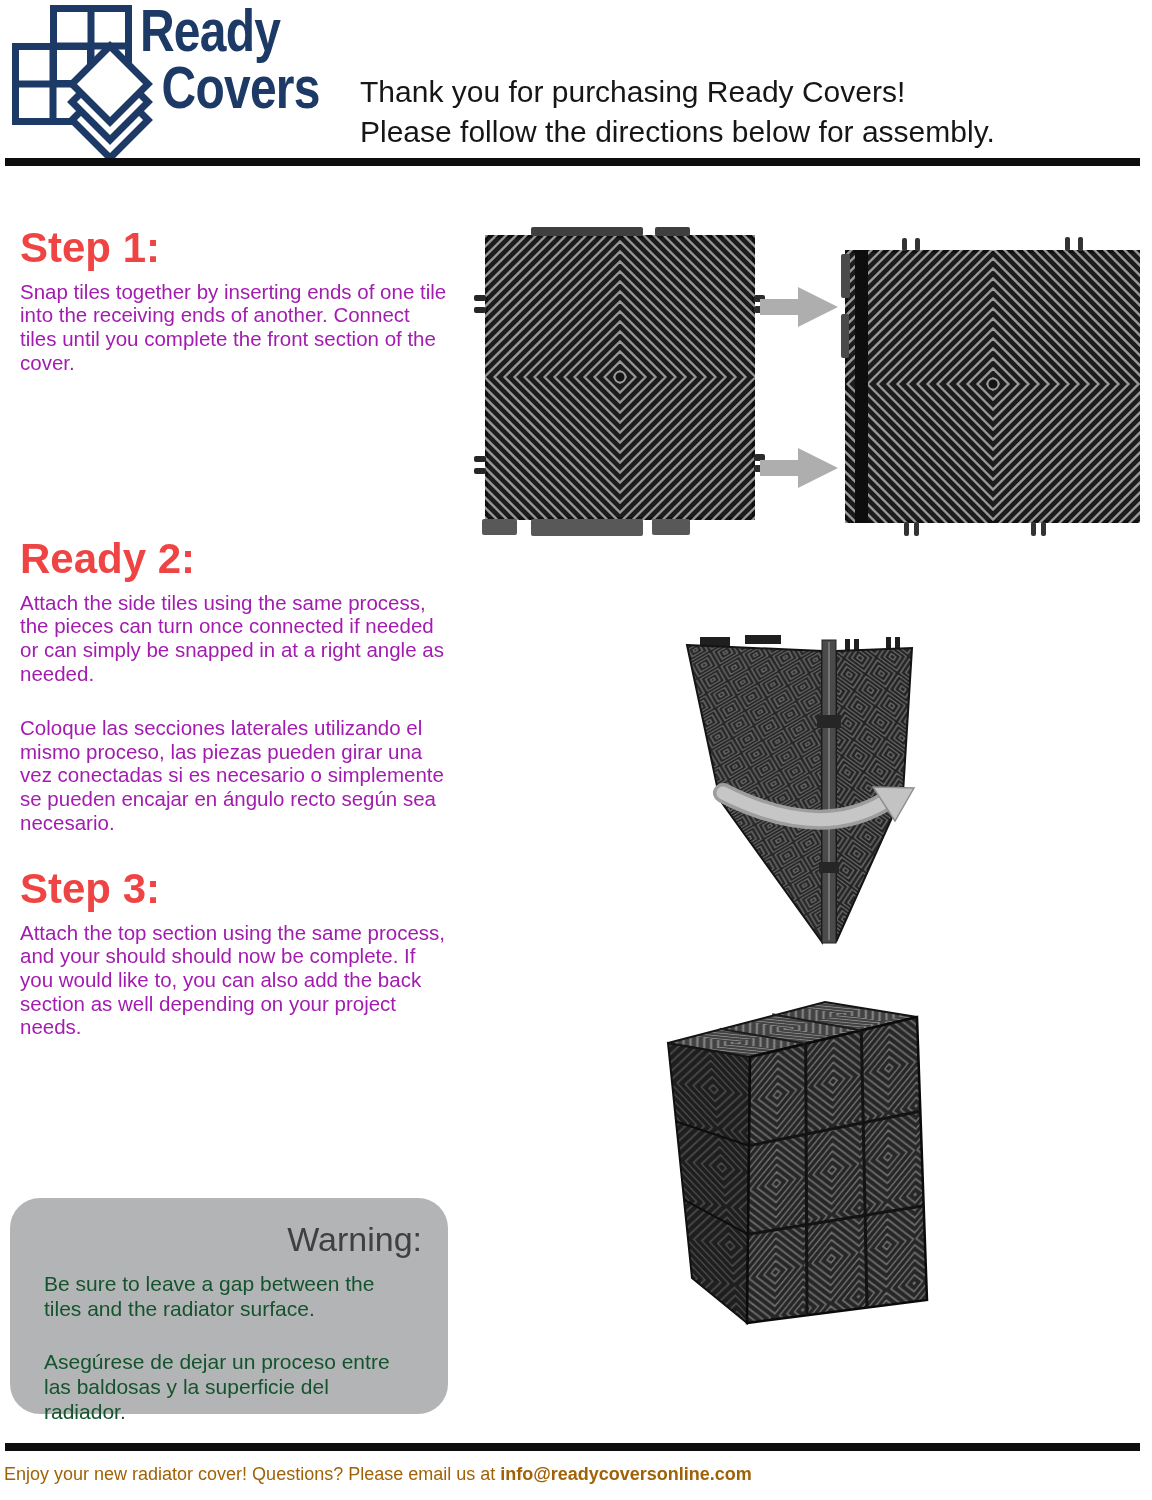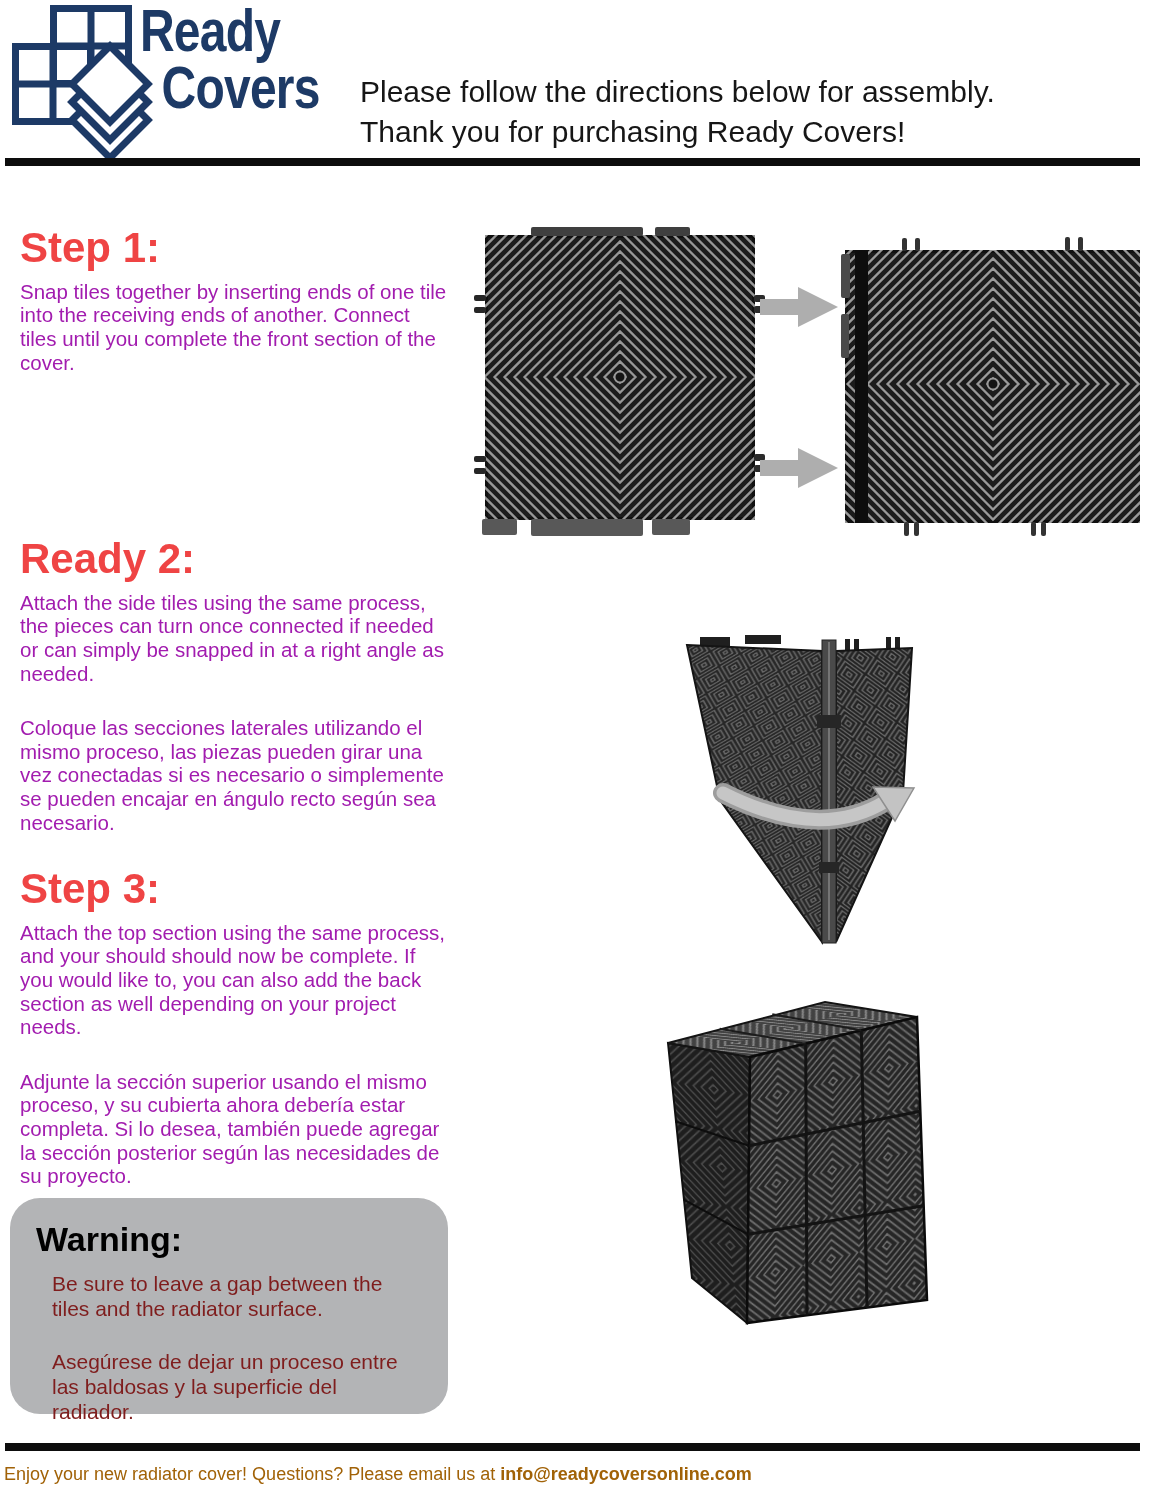--- a/index.html
+++ b/index.html
@@ -22,22 +22,22 @@
   .step h2{margin:0;font-size:42px;line-height:1.02;font-weight:bold;color:#ef4444;}
   .step p{margin:10px 0 0;font-size:20.5px;line-height:23.6px;color:#a21caf;}
   .step p.es{margin-top:31px;}
   .step.s1{top:227px;}
   .step.s2{top:538px;}
   .step.s3{top:868px;}
 
   
   .warning{position:absolute;left:10px;top:1198px;width:438px;height:216px;background:#b3b4b6;
            border-radius:30px;padding:22px 26px;box-sizing:border-box;}
-  .warning h3{margin:0;font-size:34px;font-weight:bold;color:#000000;}
-  .warning p{margin:12px 16px 0;font-size:21px;line-height:25px;color:#7f1d1d;}
+  .warning h3{margin:0;font-size:34px;font-weight:normal;color:#404040;text-align:right;}
+  .warning p{margin:12px 8px 0;font-size:21px;line-height:25px;color:#14532d;}
   .warning p.es{margin-top:28px;}
 
   
   .footer-text{position:absolute;left:4px;top:1464px;font-size:18px;color:#a16207;white-space:nowrap;}
   .footer-text strong{font-weight:bold;}
 
   
   .tile{position:absolute;}
   .tile svg{display:block;width:100%;height:100%;}
   .peg{position:absolute;border-radius:2px;}
@@ -64,41 +64,40 @@
       <path d="M64 82 L102 44 L140 82 L102 120 Z"></path>
     </g>
   </svg>
 
   <div class="wordmark">
     <span class="l1">Ready</span>
     <span class="l2">Covers</span>
   </div>
 
   <div class="intro">
+    <div>Thank you for purchasing Ready Covers!</div>
     <div>Please follow the directions below for assembly.</div>
-    <div>Thank you for purchasing Ready Covers!</div>
   </div>
 
   <div class="rule top"></div>
 
   <section class="step s1">
     <h2>Step 1:</h2>
     <p class="en">Snap tiles together by inserting ends of one tile into the receiving ends of another. Connect tiles until you complete the front section of the cover.</p>
   </section>
 
   <section class="step s2">
     <h2>Ready 2:</h2>
     <p class="en">Attach the side tiles using the same process, the pieces can turn once connected if needed or can simply be snapped in at a right angle as needed.</p>
     <p class="es">Coloque las secciones laterales utilizando el mismo proceso, las piezas pueden girar una vez conectadas si es necesario o simplemente se pueden encajar en ángulo recto según sea necesario.</p>
   </section>
 
   <section class="step s3">
     <h2>Step 3:</h2>
     <p class="en">Attach the top section using the same process, and your should should now be complete. If you would like to, you can also add the back section as well depending on your project needs.</p>
-    <p class="es">Adjunte la sección superior usando el mismo proceso, y su cubierta ahora debería estar completa.  Si lo desea, también puede agregar la sección posterior según las necesidades de su proyecto.</p>
   </section>
 
   <aside class="warning">
     <h3>Warning:</h3>
     <p class="en">Be sure to leave a gap between the tiles and the radiator surface.</p>
     <p class="es">Asegúrese de dejar un proceso entre las baldosas y la superficie del radiador.</p>
   </aside>
 
   <div class="tile" style="left:485px;top:235px;width:270px;height:285px;">
     <svg viewBox="0 0 270 285">

